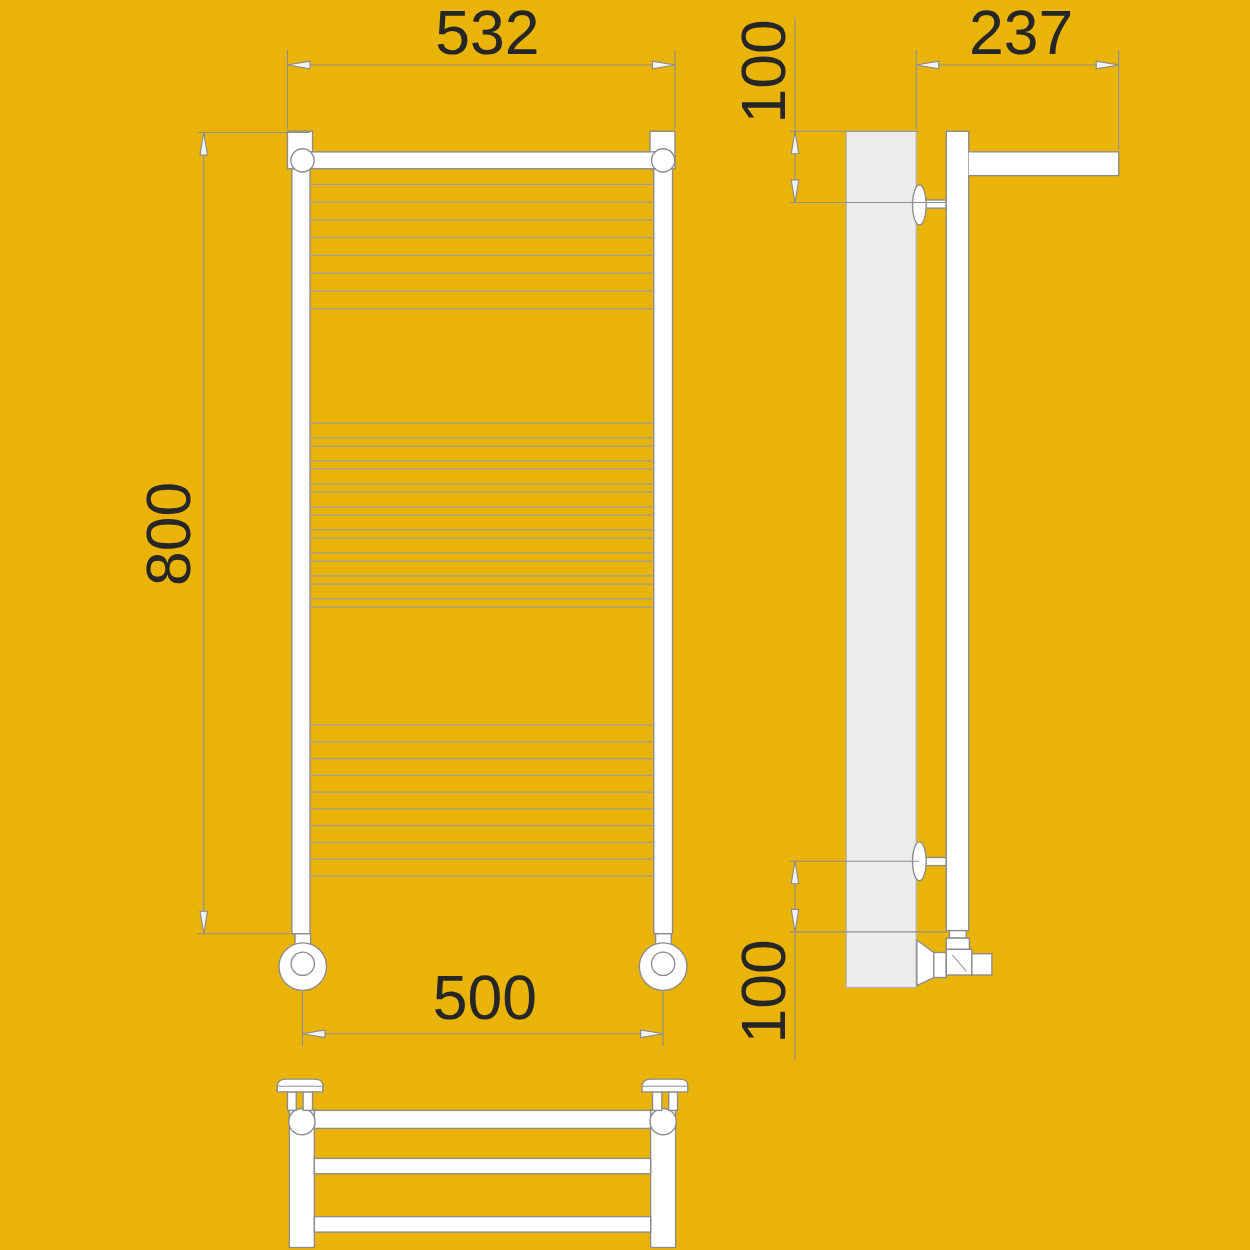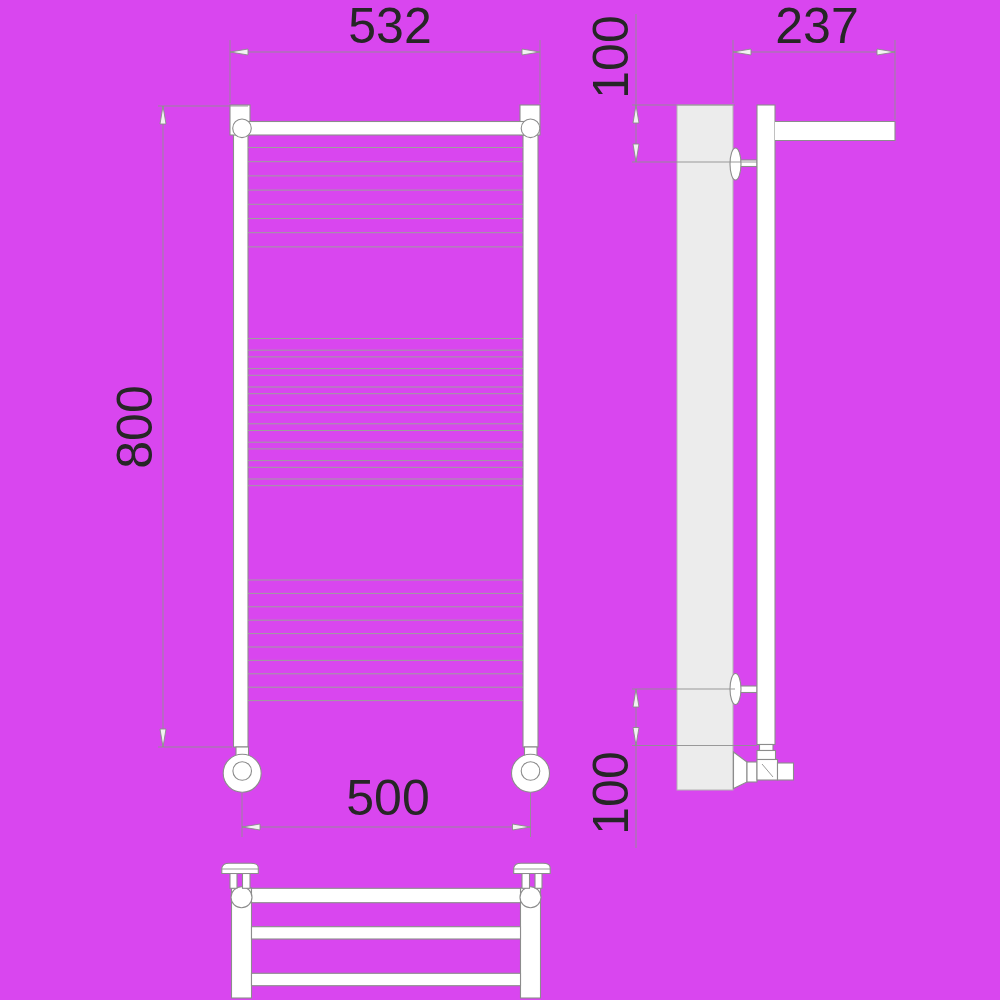--- a/index.html
+++ b/index.html
@@ -1,16 +1,16 @@
 <!DOCTYPE html>
 <html><head>
 <meta charset="utf-8">
 <style>
   html,body{margin:0;padding:0;background:#ffffff;}
-  .page{width:1000px;height:1000px;position:relative;background:#d946ef;overflow:hidden;
+  .page{width:1000px;height:1000px;position:relative;background:#eab308;overflow:hidden;
         font-family:"Liberation Sans", sans-serif;}
   svg{display:block}
   .dim-text{font-family:"Liberation Sans", sans-serif;font-size:50px;fill:#262626;}
   .outline{stroke:#8c8c8c;stroke-width:1.1;fill:#ffffff;}
   .rung{stroke:#9e9e9e;stroke-width:1;}
   .dimline{stroke:#909090;stroke-width:0.9;fill:none;}
   .arrow{fill:#f2f2f2;stroke:#8a8a8a;stroke-width:0.9;}
   .wall{fill:#ececec;stroke:#b3b3b3;stroke-width:1;}
 </style>
 </head>

